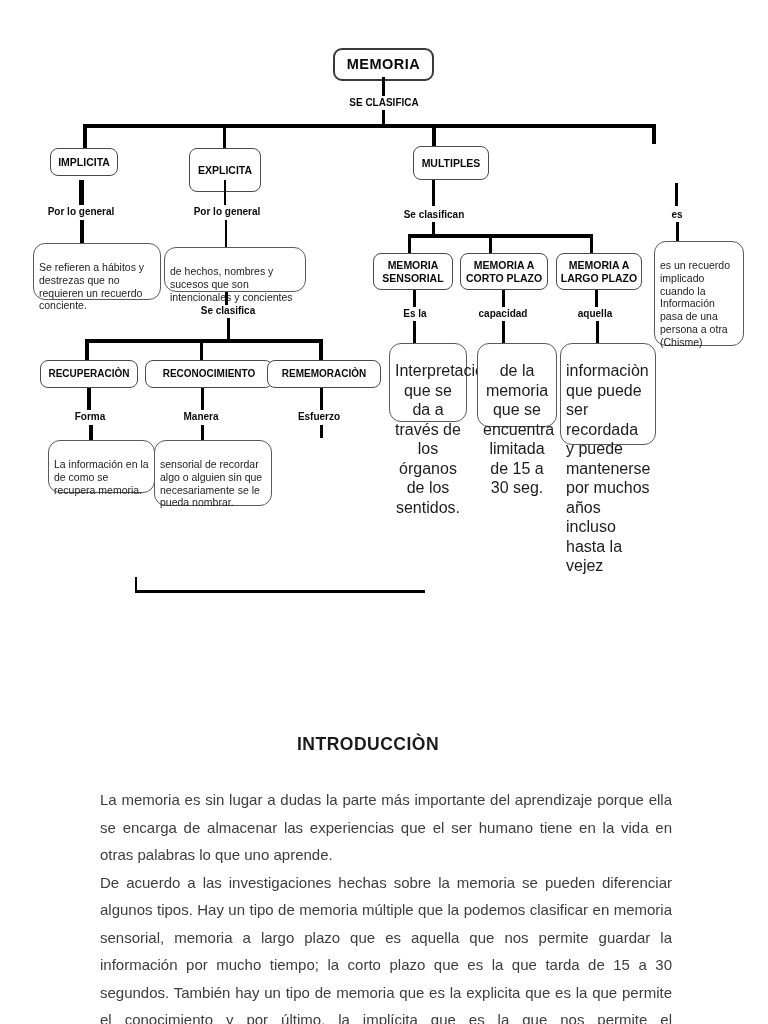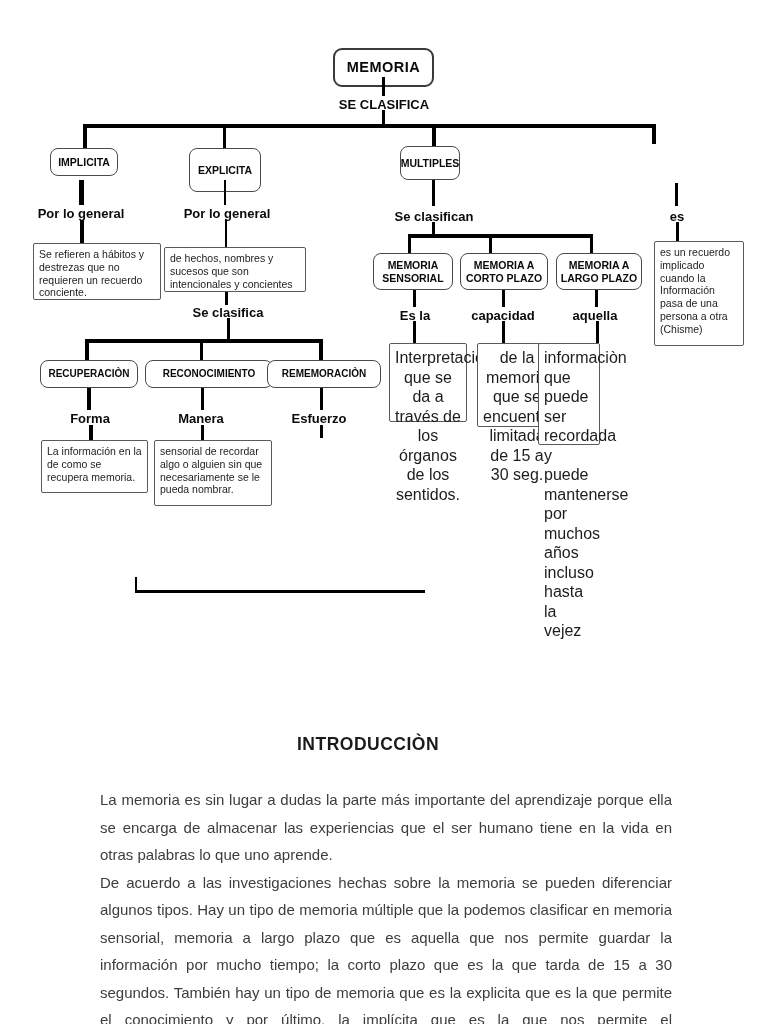--- a/index.html
+++ b/index.html
@@ -9,26 +9,26 @@
   }
   .map{position:absolute;left:0;top:0;width:768px;height:620px;}
   .node{
     position:absolute;border:1.6px solid #4a4a4a;border-radius:8px;background:#fff;
     display:flex;align-items:center;justify-content:center;text-align:center;
     font-weight:bold;font-size:10.5px;line-height:1.18;color:#0a0a0a;
     padding:1px 2px;box-sizing:border-box;
   }
   .node.root{font-size:14.5px;border:2px solid #3a3a3a;border-radius:9px;letter-spacing:.5px;}
   .lbl{
-    position:absolute;transform:translateX(-50%);font-weight:bold;font-size:13px;
+    position:absolute;transform:translateX(-50%);font-weight:bold;font-size:10px;
     white-space:nowrap;color:#0a0a0a;
   }
   .desc{
-    position:absolute;border:1.4px solid #5a5a5a;border-radius:2px;background:#fff;
-    font-size:10.5px;line-height:1.22;color:#1c1c1c;padding:4px 5px;box-sizing:border-box;
+    position:absolute;border:1.4px solid #5a5a5a;border-radius:12px;background:#fff;
+    font-size:10.5px;line-height:1.22;color:#1c1c1c;padding:17px 5px;box-sizing:border-box;
     text-align:left;
   }
   .desc.small{font-size:16px;}
   .desc.center{text-align:center;}
   .vl,.hl{position:absolute;background:#000;}
   .intro-heading{
     position:absolute;left:0;top:734px;width:736px;text-align:center;
     font-size:17.5px;font-weight:bold;color:#1a1a1a;letter-spacing:.5px;
   }
   .body-text{
@@ -36,34 +36,34 @@
     font-size:15px;line-height:27.5px;text-align:justify;color:#3d3d3d;
   }
   .body-text p{margin:0;}
   .body-text p.cut{text-align-last:justify;}
 </style>
 </head>
 <body>
 
 <div class="map">
 
-  <div class="node root" style="left:333px;top:48px;width:101px;height:39px">MEMORIA</div>
+  <div class="node root" style="left:333px;top:48px;width:101px;height:33px">MEMORIA</div>
   <div class="vl" style="left:382px;top:77px;width:3px;height:19px"></div>
   <div class="lbl" style="left:384px;top:97px">SE CLASIFICA</div>
   <div class="vl" style="left:382px;top:110px;width:3px;height:15px"></div>
 
   <div class="hl" style="left:83px;top:124px;width:573px;height:4px"></div>
   <div class="vl" style="left:83px;top:128px;width:4px;height:20px"></div>
   <div class="vl" style="left:223px;top:128px;width:3px;height:20px"></div>
   <div class="vl" style="left:432px;top:128px;width:4px;height:18px"></div>
   <div class="vl" style="left:652px;top:128px;width:4px;height:16px"></div>
 
   <div class="node" style="left:50px;top:148px;width:68px;height:28px">IMPLICITA</div>
   <div class="node" style="left:189px;top:148px;width:72px;height:44px">EXPLICITA</div>
-  <div class="node" style="left:400px;top:146px;width:60px;height:34px">MULTIPLES</div>
+  <div class="node" style="left:413px;top:146px;width:76px;height:34px">MULTIPLES</div>
 
   <div class="vl" style="left:79px;top:180px;width:5px;height:25px"></div>
   <div class="vl" style="left:224px;top:180px;width:2px;height:25px"></div>
   <div class="vl" style="left:432px;top:180px;width:3px;height:26px"></div>
   <div class="vl" style="left:675px;top:183px;width:3px;height:23px"></div>
 
   <div class="lbl" style="left:81px;top:206px">Por lo general</div>
   <div class="lbl" style="left:227px;top:206px">Por lo general</div>
   <div class="lbl" style="left:434px;top:209px">Se clasifican</div>
   <div class="lbl" style="left:677px;top:209px">es</div>
@@ -93,21 +93,21 @@
   <div class="lbl" style="left:415px;top:308px">Es la</div>
   <div class="lbl" style="left:503px;top:308px">capacidad</div>
   <div class="lbl" style="left:595px;top:308px">aquella</div>
 
   <div class="vl" style="left:413px;top:321px;width:3px;height:22px"></div>
   <div class="vl" style="left:502px;top:321px;width:3px;height:22px"></div>
   <div class="vl" style="left:596px;top:321px;width:3px;height:22px"></div>
 
   <div class="desc small center" style="left:389px;top:343px;width:78px;height:79px">Interpretación que se da a través de los órganos de los sentidos.</div>
   <div class="desc small center" style="left:477px;top:343px;width:80px;height:84px">de la memoria que se encuentra limitada de 15 a 30 seg.</div>
-  <div class="desc small" style="left:538px;top:343px;width:62px;height:102px">informaciòn que puede ser recordada y puede mantenerse por muchos años incluso hasta la vejez</div>
+  <div class="desc small" style="left:560px;top:343px;width:96px;height:102px">informaciòn que puede ser recordada y puede mantenerse por muchos años incluso hasta la vejez</div>
 
   <div class="vl" style="left:225px;top:292px;width:3px;height:13px"></div>
   <div class="lbl" style="left:228px;top:305px">Se clasifica</div>
   <div class="vl" style="left:227px;top:318px;width:3px;height:21px"></div>
   <div class="hl" style="left:85px;top:339px;width:238px;height:4px"></div>
   <div class="vl" style="left:85px;top:343px;width:4px;height:17px"></div>
   <div class="vl" style="left:200px;top:343px;width:3px;height:17px"></div>
   <div class="vl" style="left:319px;top:343px;width:4px;height:17px"></div>
 
   <div class="node" style="left:40px;top:360px;width:98px;height:28px;font-size:10px">RECUPERACIÒN</div>
@@ -119,21 +119,21 @@
   <div class="vl" style="left:320px;top:388px;width:3px;height:22px"></div>
 
   <div class="lbl" style="left:90px;top:411px">Forma</div>
   <div class="lbl" style="left:201px;top:411px">Manera</div>
   <div class="lbl" style="left:319px;top:411px">Esfuerzo</div>
 
   <div class="vl" style="left:89px;top:425px;width:4px;height:15px"></div>
   <div class="vl" style="left:201px;top:425px;width:3px;height:15px"></div>
   <div class="vl" style="left:320px;top:425px;width:3px;height:13px"></div>
 
-  <div class="desc" style="left:41px;top:440px;width:107px;height:53px">La información en la de como se recupera memoria.</div>
+  <div class="desc" style="left:48px;top:440px;width:107px;height:53px">La información en la de como se recupera memoria.</div>
   <div class="desc" style="left:154px;top:440px;width:118px;height:66px">sensorial de recordar algo o alguien sin que necesariamente se le pueda nombrar.</div>
 
   <div class="vl" style="left:135px;top:577px;width:2px;height:15px"></div>
   <div class="hl" style="left:135px;top:590px;width:290px;height:3px"></div>
 </div>
 
 <div>
   <div class="intro-heading">INTRODUCCIÒN</div>
   <div class="body-text">
     <p>La memoria es sin lugar a dudas la parte más importante del aprendizaje porque ella se encarga de almacenar las experiencias que el ser humano tiene en la vida en otras palabras lo que uno aprende.</p>

